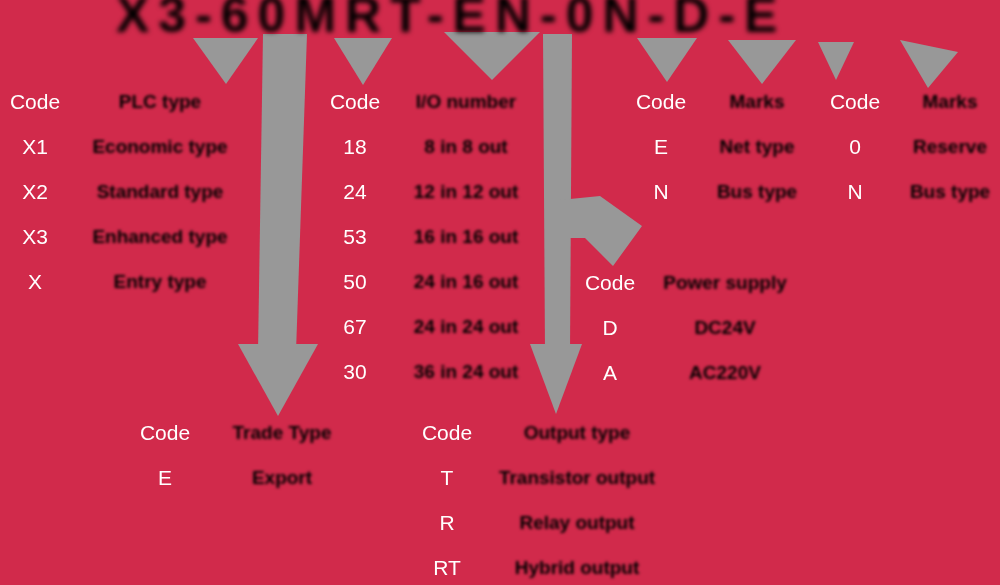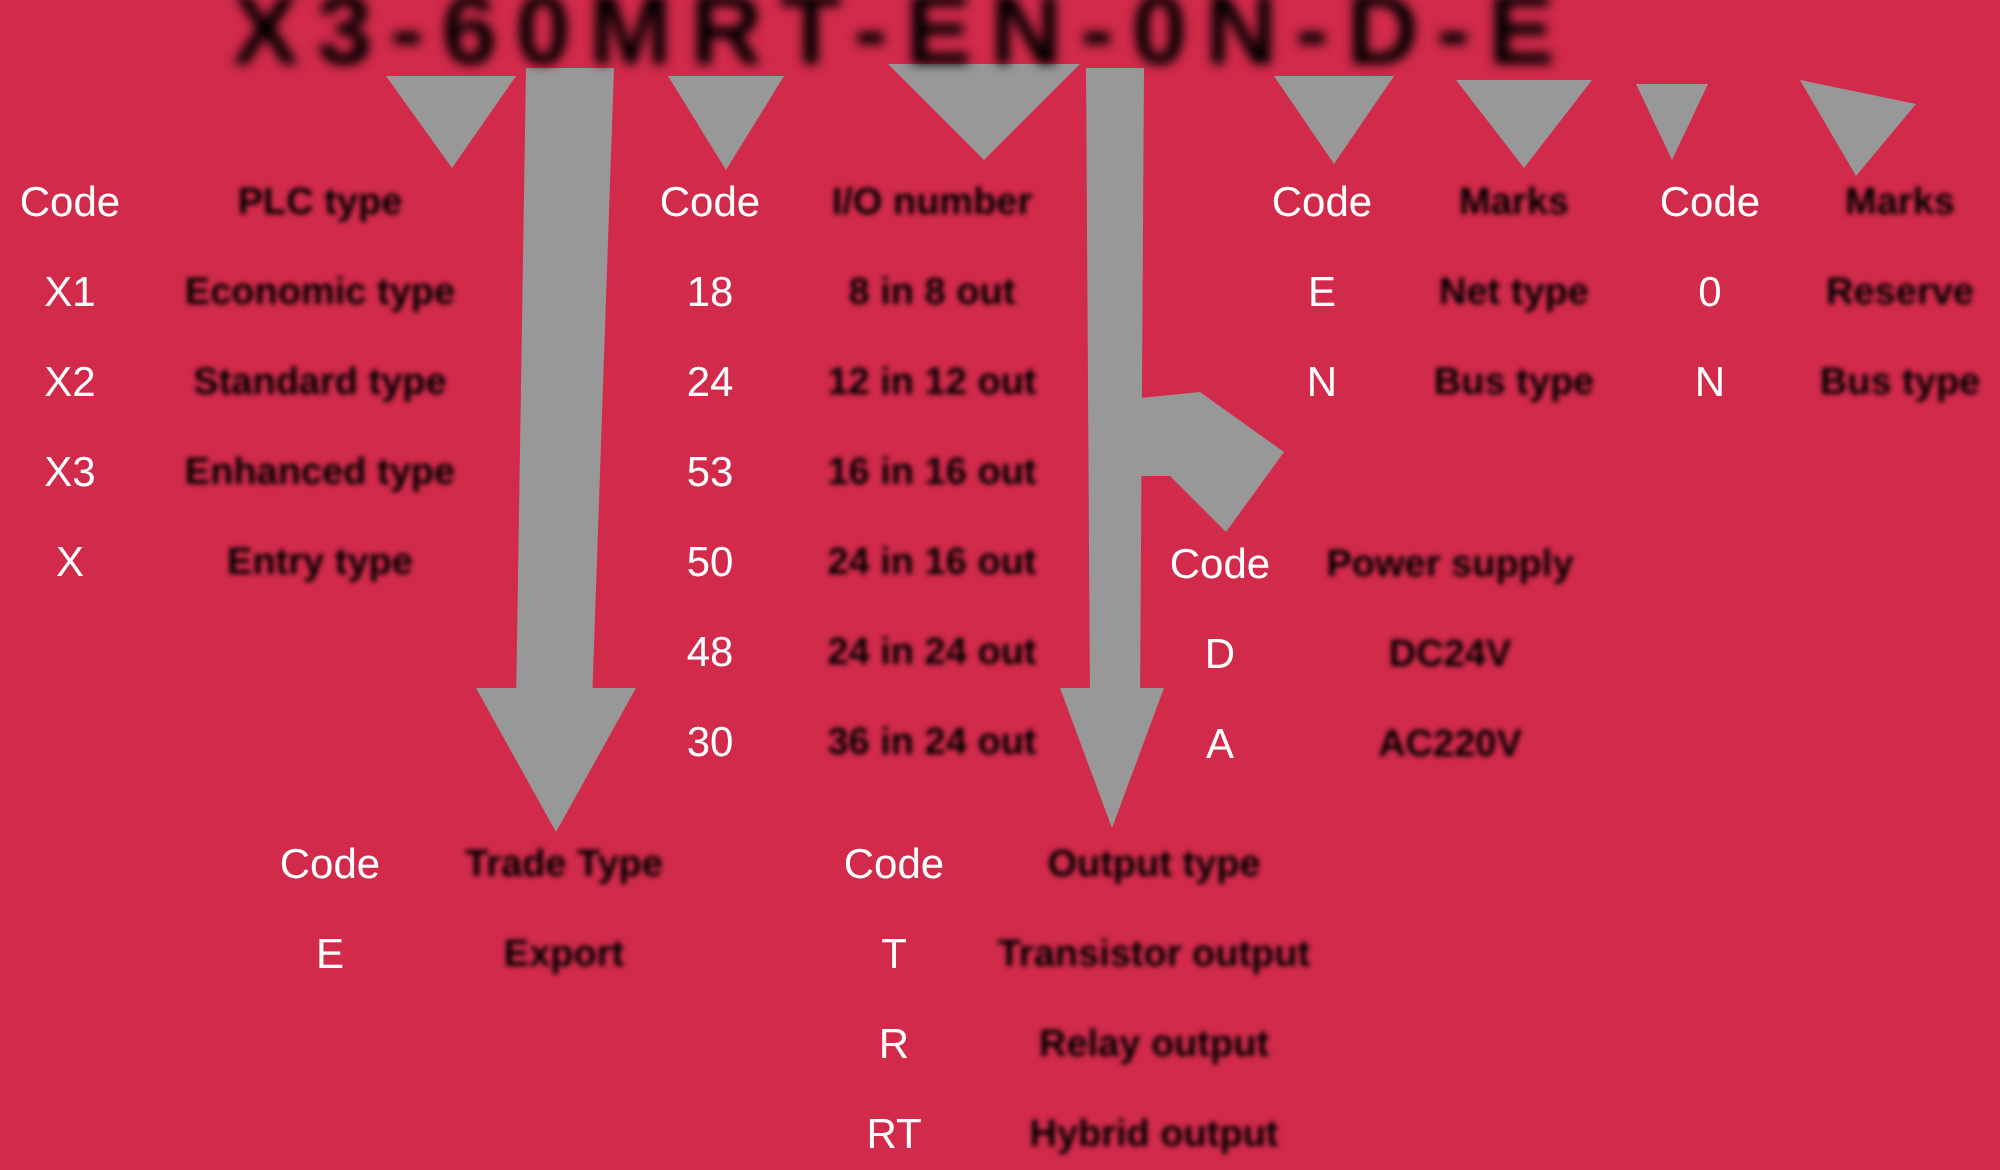--- a/index.html
+++ b/index.html
@@ -57,21 +57,21 @@
   <div class="cell w" style="left:310px; top:90px">Code</div>
   <div class="cell b" style="left:381px; top:90px">I/O number</div>
   <div class="cell w" style="left:310px; top:135px">18</div>
   <div class="cell b" style="left:381px; top:135px">8 in 8 out</div>
   <div class="cell w" style="left:310px; top:180px">24</div>
   <div class="cell b" style="left:381px; top:180px">12 in 12 out</div>
   <div class="cell w" style="left:310px; top:225px">53</div>
   <div class="cell b" style="left:381px; top:225px">16 in 16 out</div>
   <div class="cell w" style="left:310px; top:270px">50</div>
   <div class="cell b" style="left:381px; top:270px">24 in 16 out</div>
-  <div class="cell w" style="left:310px; top:315px">48</div>
+  <div class="cell w" style="left:310px; top:315px">67</div>
   <div class="cell b" style="left:381px; top:315px">24 in 24 out</div>
   <div class="cell w" style="left:310px; top:360px">30</div>
   <div class="cell b" style="left:381px; top:360px">36 in 24 out</div>
 
   <div class="cell w" style="left:616px; top:90px">Code</div>
   <div class="cell b" style="left:672px; top:90px">Marks</div>
   <div class="cell w" style="left:616px; top:135px">E</div>
   <div class="cell b" style="left:672px; top:135px">Net type</div>
   <div class="cell w" style="left:616px; top:180px">N</div>
   <div class="cell b" style="left:672px; top:180px">Bus type</div>

